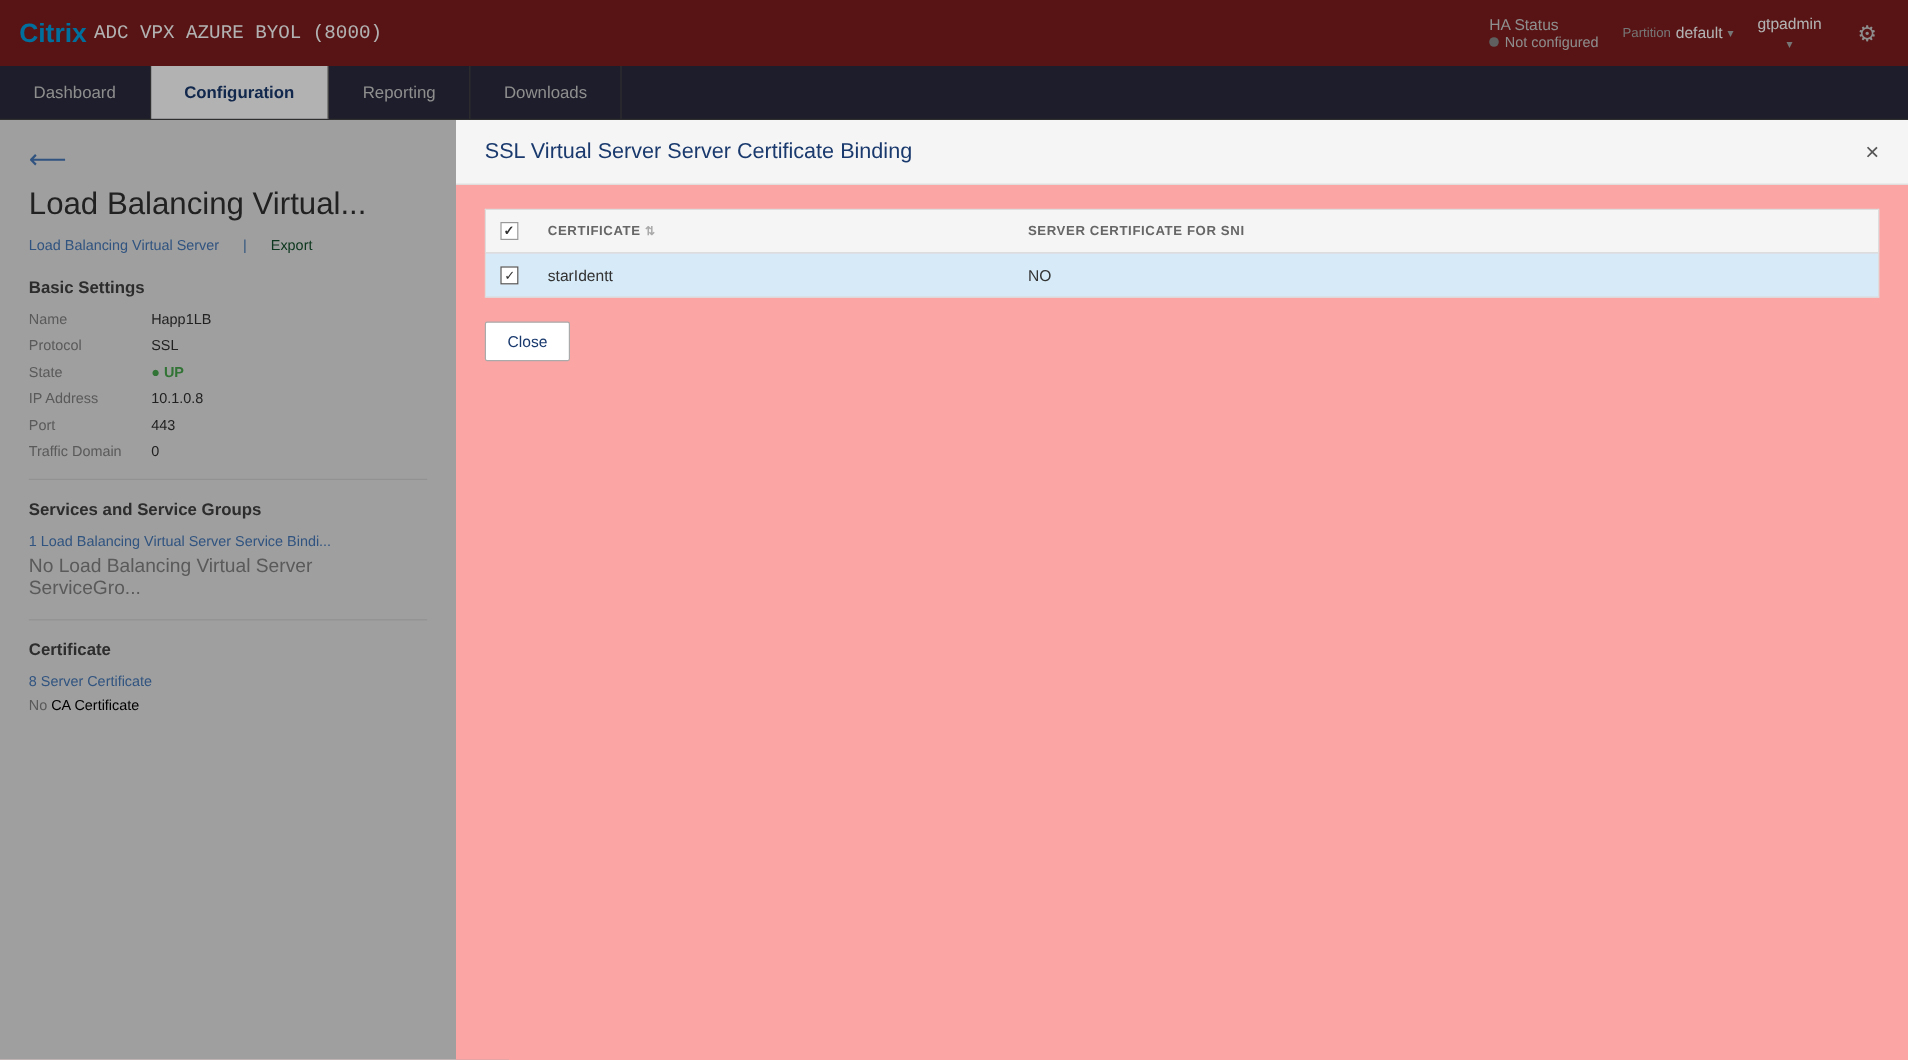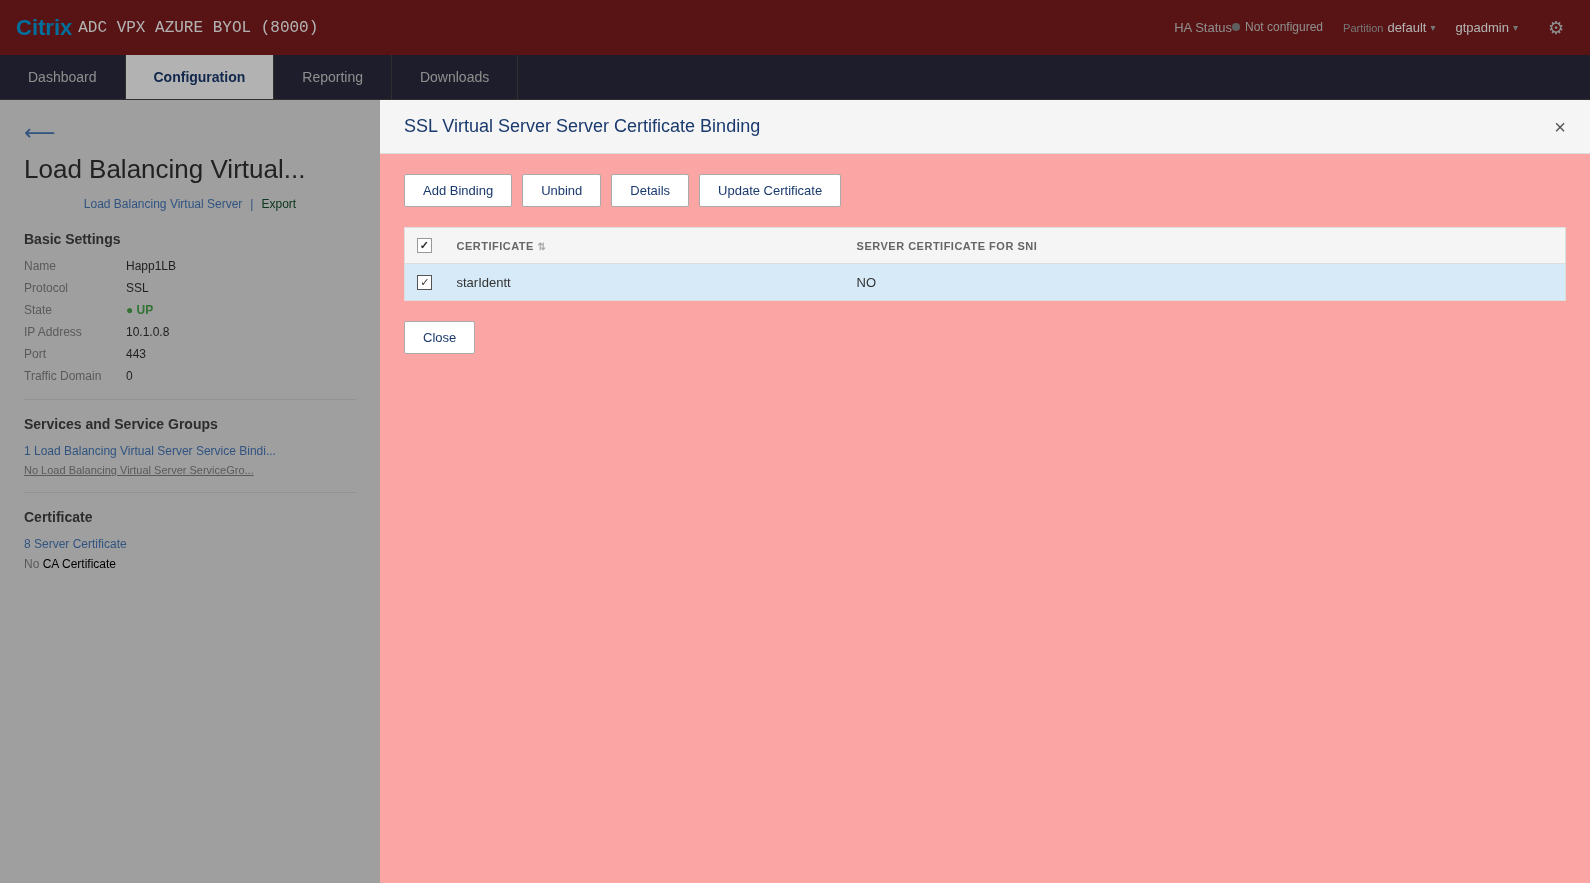--- a/index.html
+++ b/index.html
@@ -32,21 +32,21 @@
       font-family: Liberation Mono, monospace;
     }
     .topbar-right {
       margin-left: auto;
       display: flex;
       align-items: center;
       gap: 20px;
     }
     .ha-status {
       display: flex;
-      flex-direction: row;
+      flex-direction: column;
       align-items: flex-start;
       justify-content: flex-end;
     }
     .ha-status-title {
       font-size: 13px;
       color: #cccccc;
     }
     .ha-status-value {
       display: flex;
       align-items: center;
@@ -71,20 +71,21 @@
     .partition-label { color: #aaa; font-size: 11px; }
     .partition-value { color: white; }
     .chevron-down { font-size: 10px; color: #aaa; }
     .user-menu {
       display: flex;
       align-items: center;
       gap: 4px;
       color: white;
       font-size: 13px;
       cursor: pointer;
+      flex-direction: column;
     }
     .gear-btn {
       width: 36px;
       height: 36px;
       display: flex;
       align-items: center;
       justify-content: center;
       color: #ccc;
       font-size: 18px;
       cursor: pointer;
@@ -141,37 +142,36 @@
       font-size: 26px;
       color: #333;
       font-weight: 300;
       margin-bottom: 12px;
     }
     .bg-breadcrumb {
       font-size: 12px;
       color: #4a7fc1;
       margin-bottom: 20px;
       display: flex;
-      gap: 8px;
-      justify-content: center;
+      gap: 20px;
     }
     .bg-section-title {
       font-size: 14px;
       font-weight: bold;
       color: #444;
       margin-bottom: 12px;
       margin-top: 10px;
     }
     .bg-field { margin-bottom: 8px; display: flex; gap: 12px; }
     .bg-field-label { color: #888; font-size: 12px; min-width: 90px; }
     .bg-field-value { color: #333; font-size: 12px; }
     .bg-status-up { color: #4caf50; font-weight: bold; }
     .bg-divider { border: none; border-top: 1px solid #ddd; margin: 16px 0; }
     .bg-link { color: #4a7fc1; font-size: 12px; }
-    .bg-link-no { color: #888; font-size: 11px; text-decoration: underline; }
+    .bg-link-no { color: #888; font-size: 16px; }
 
     
     .overlay {
       position: absolute;
       top: 0; left: 0; right: 0; bottom: 0;
       background: rgba(0,0,0,0.3);
       z-index: 10;
     }
     .modal {
       position: absolute;
@@ -376,26 +376,20 @@
 </div>
 
 <div class="overlay"></div>
 
 <div class="modal">
   <div class="modal-header">
     <span class="modal-title">SSL Virtual Server Server Certificate Binding</span>
     <span class="modal-close">×</span>
   </div>
   <div class="modal-body">
-    <div class="modal-actions">
-      <button class="btn">Add Binding</button>
-      <button class="btn">Unbind</button>
-      <button class="btn">Details</button>
-      <button class="btn">Update Certificate</button>
-    </div>
 
     <table class="cert-table">
       <thead>
         <tr>
           <th class="checkbox-cell">
             <div class="chk">✓</div>
           </th>
           <th>
             <span>CERTIFICATE</span>
             <span class="sort-icon"> ⇅</span>

